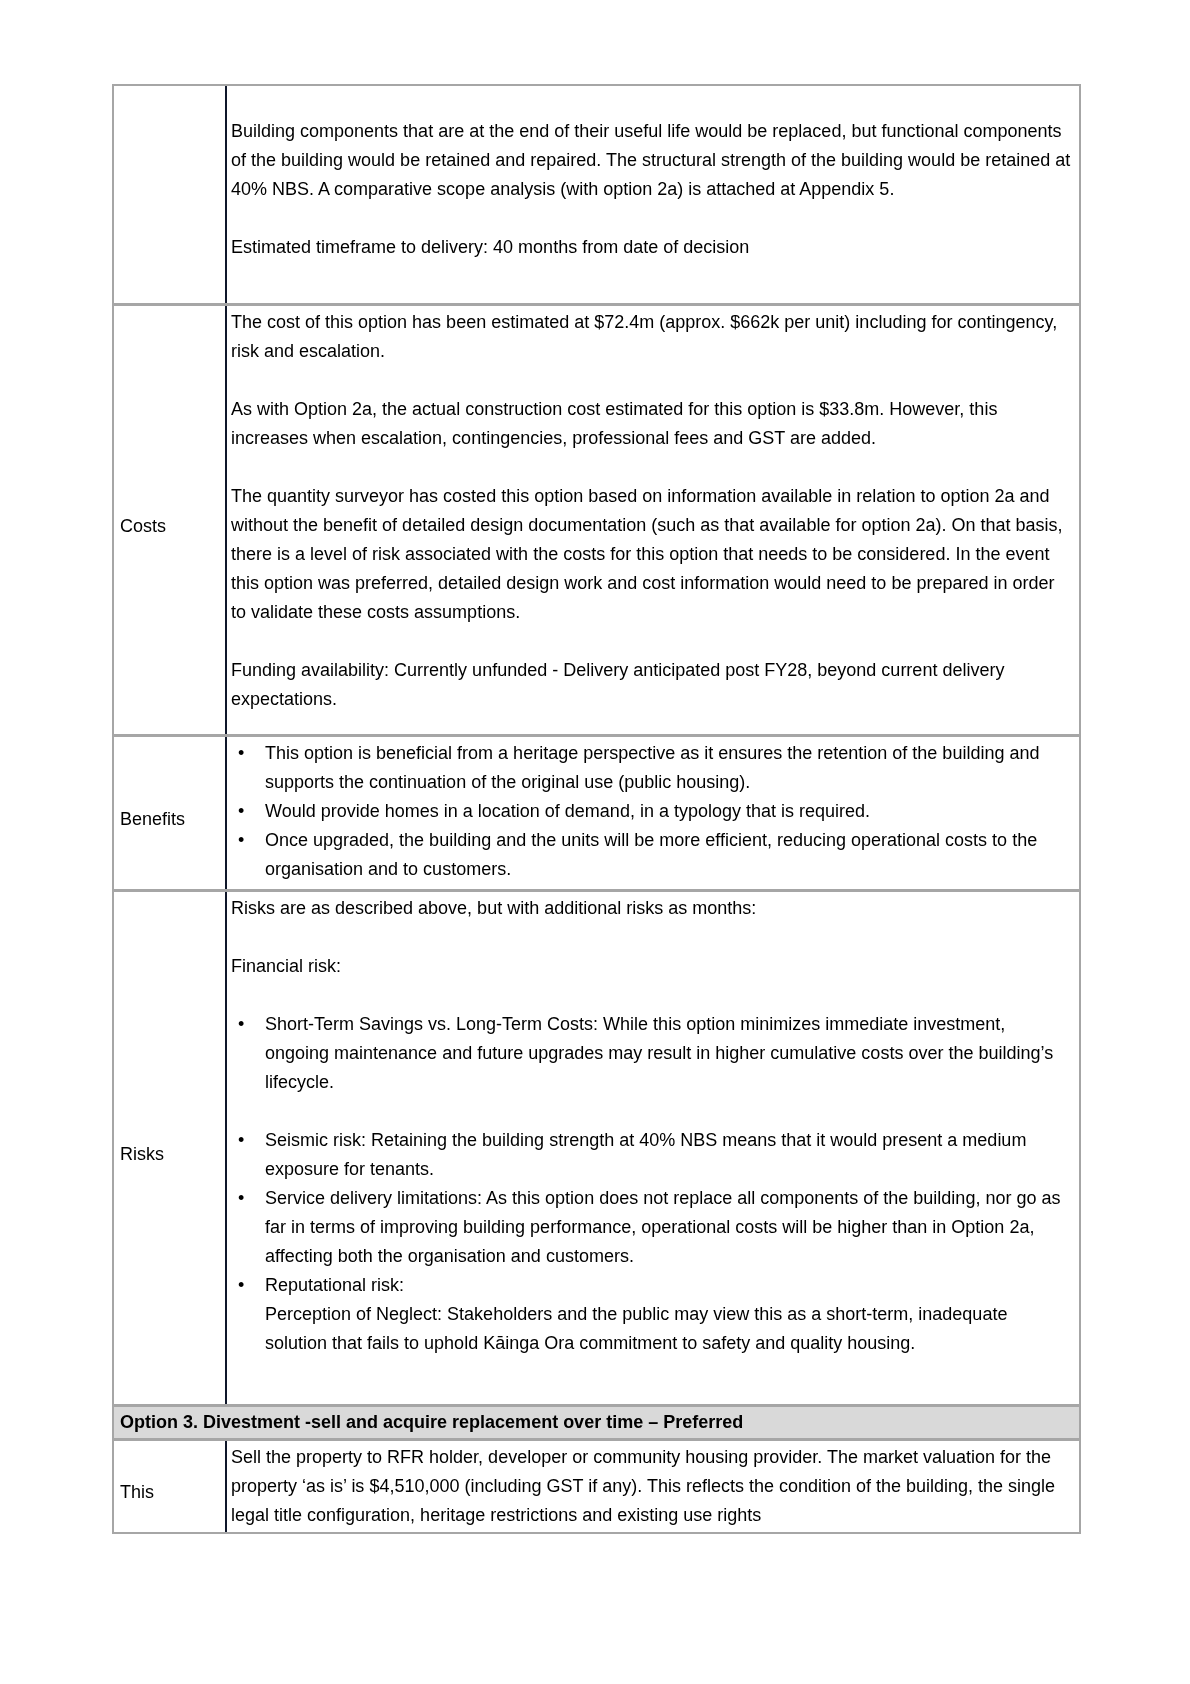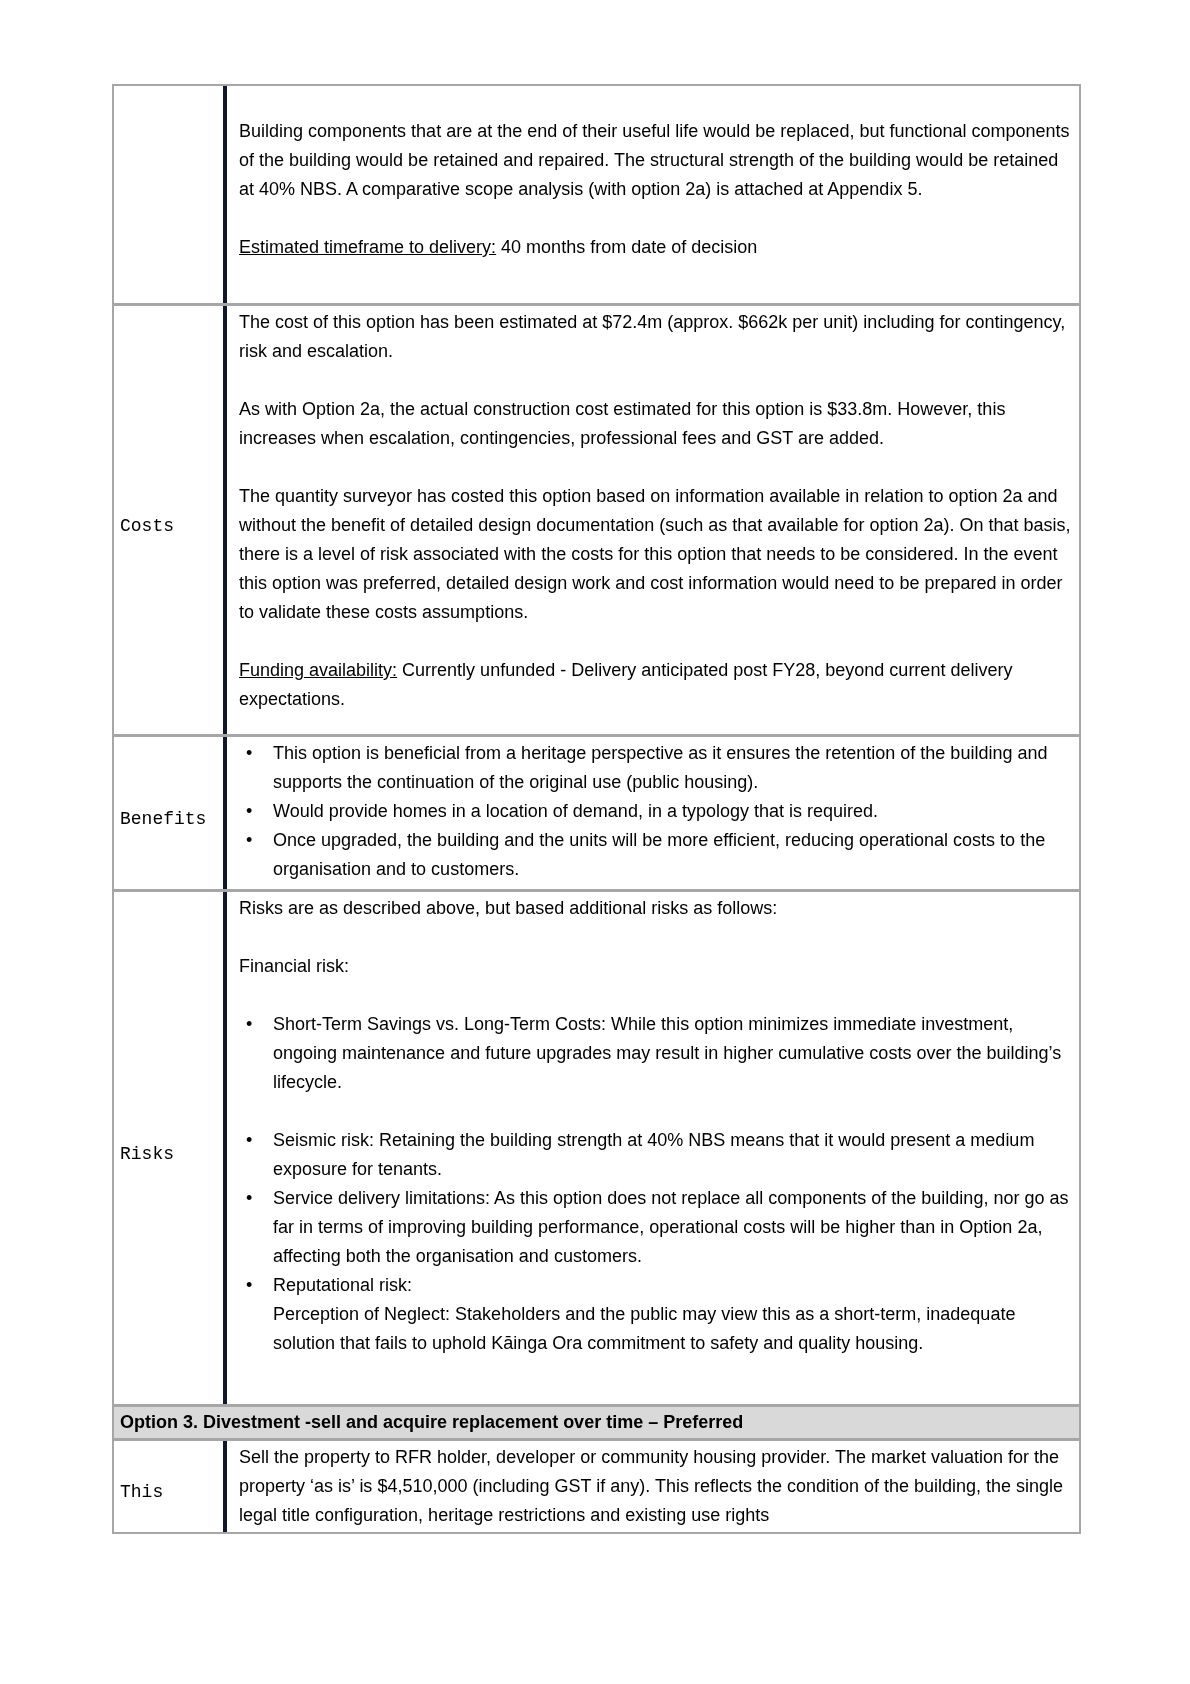--- a/index.html
+++ b/index.html
@@ -36,43 +36,42 @@
   .t-row {
     display: flex;
     box-sizing: border-box;
     border-top: 3px solid #a6a6a6;
   }
   .t-row:first-child { border-top: none; }
   .label-cell {
     width: 113px;
     min-width: 113px;
     box-sizing: border-box;
-    border-right: 4px solid #0f172a;
+    border-right: 2px solid #0f172a;
     display: flex;
     align-items: center;
     padding: 14px 4px 2px 6px;
-    font-family: Liberation Mono, monospace;
   }
   .content-cell {
     flex: 1;
     box-sizing: border-box;
-    padding: 2px 6px 2px 12px;
+    padding: 2px 6px 2px 4px;
   }
   .para { margin: 0; }
   .blank-line { height: 29px; }
   .bullet-item { display: flex; }
   .bullet-glyph {
     width: 27px;
     min-width: 27px;
     padding-left: 7px;
     box-sizing: content-box;
   }
   .bullet-text { flex: 1; }
   .indent-para { margin-left: 34px; }
-  .underline { text-decoration: underline; }
+  .underline { }
   .header-row {
     box-sizing: border-box;
     border-top: 3px solid #a6a6a6;
     background: #d9d9d9;
     font-weight: 700;
     padding: 1px 3px 1px 6px;
     min-height: 30px;
   }
 </style>
 </head>
@@ -114,21 +113,21 @@
           </div>
           <div class="bullet-item">
             <span class="bullet-glyph">•</span>
             <span class="bullet-text">Once upgraded, the building and the units will be more efficient, reducing operational costs to the organisation and to customers.</span>
           </div>
         </div>
       </div>
       <div class="t-row" style="min-height: 515px;">
         <div class="label-cell">Risks</div>
         <div class="content-cell">
-          <div class="para">Risks are as described above, but based additional risks as follows:</div>
+          <div class="para">Risks are as described above, but with additional risks as months:</div>
           <div class="blank-line"></div>
           <div class="para">Financial risk:</div>
           <div class="blank-line"></div>
           <div class="bullet-item">
             <span class="bullet-glyph">•</span>
             <span class="bullet-text">Short-Term Savings vs. Long-Term Costs: While this option minimizes immediate investment, ongoing maintenance and future upgrades may result in higher cumulative costs over the building’s lifecycle.</span>
           </div>
           <div class="blank-line"></div>
           <div class="bullet-item">
             <span class="bullet-glyph">•</span>

